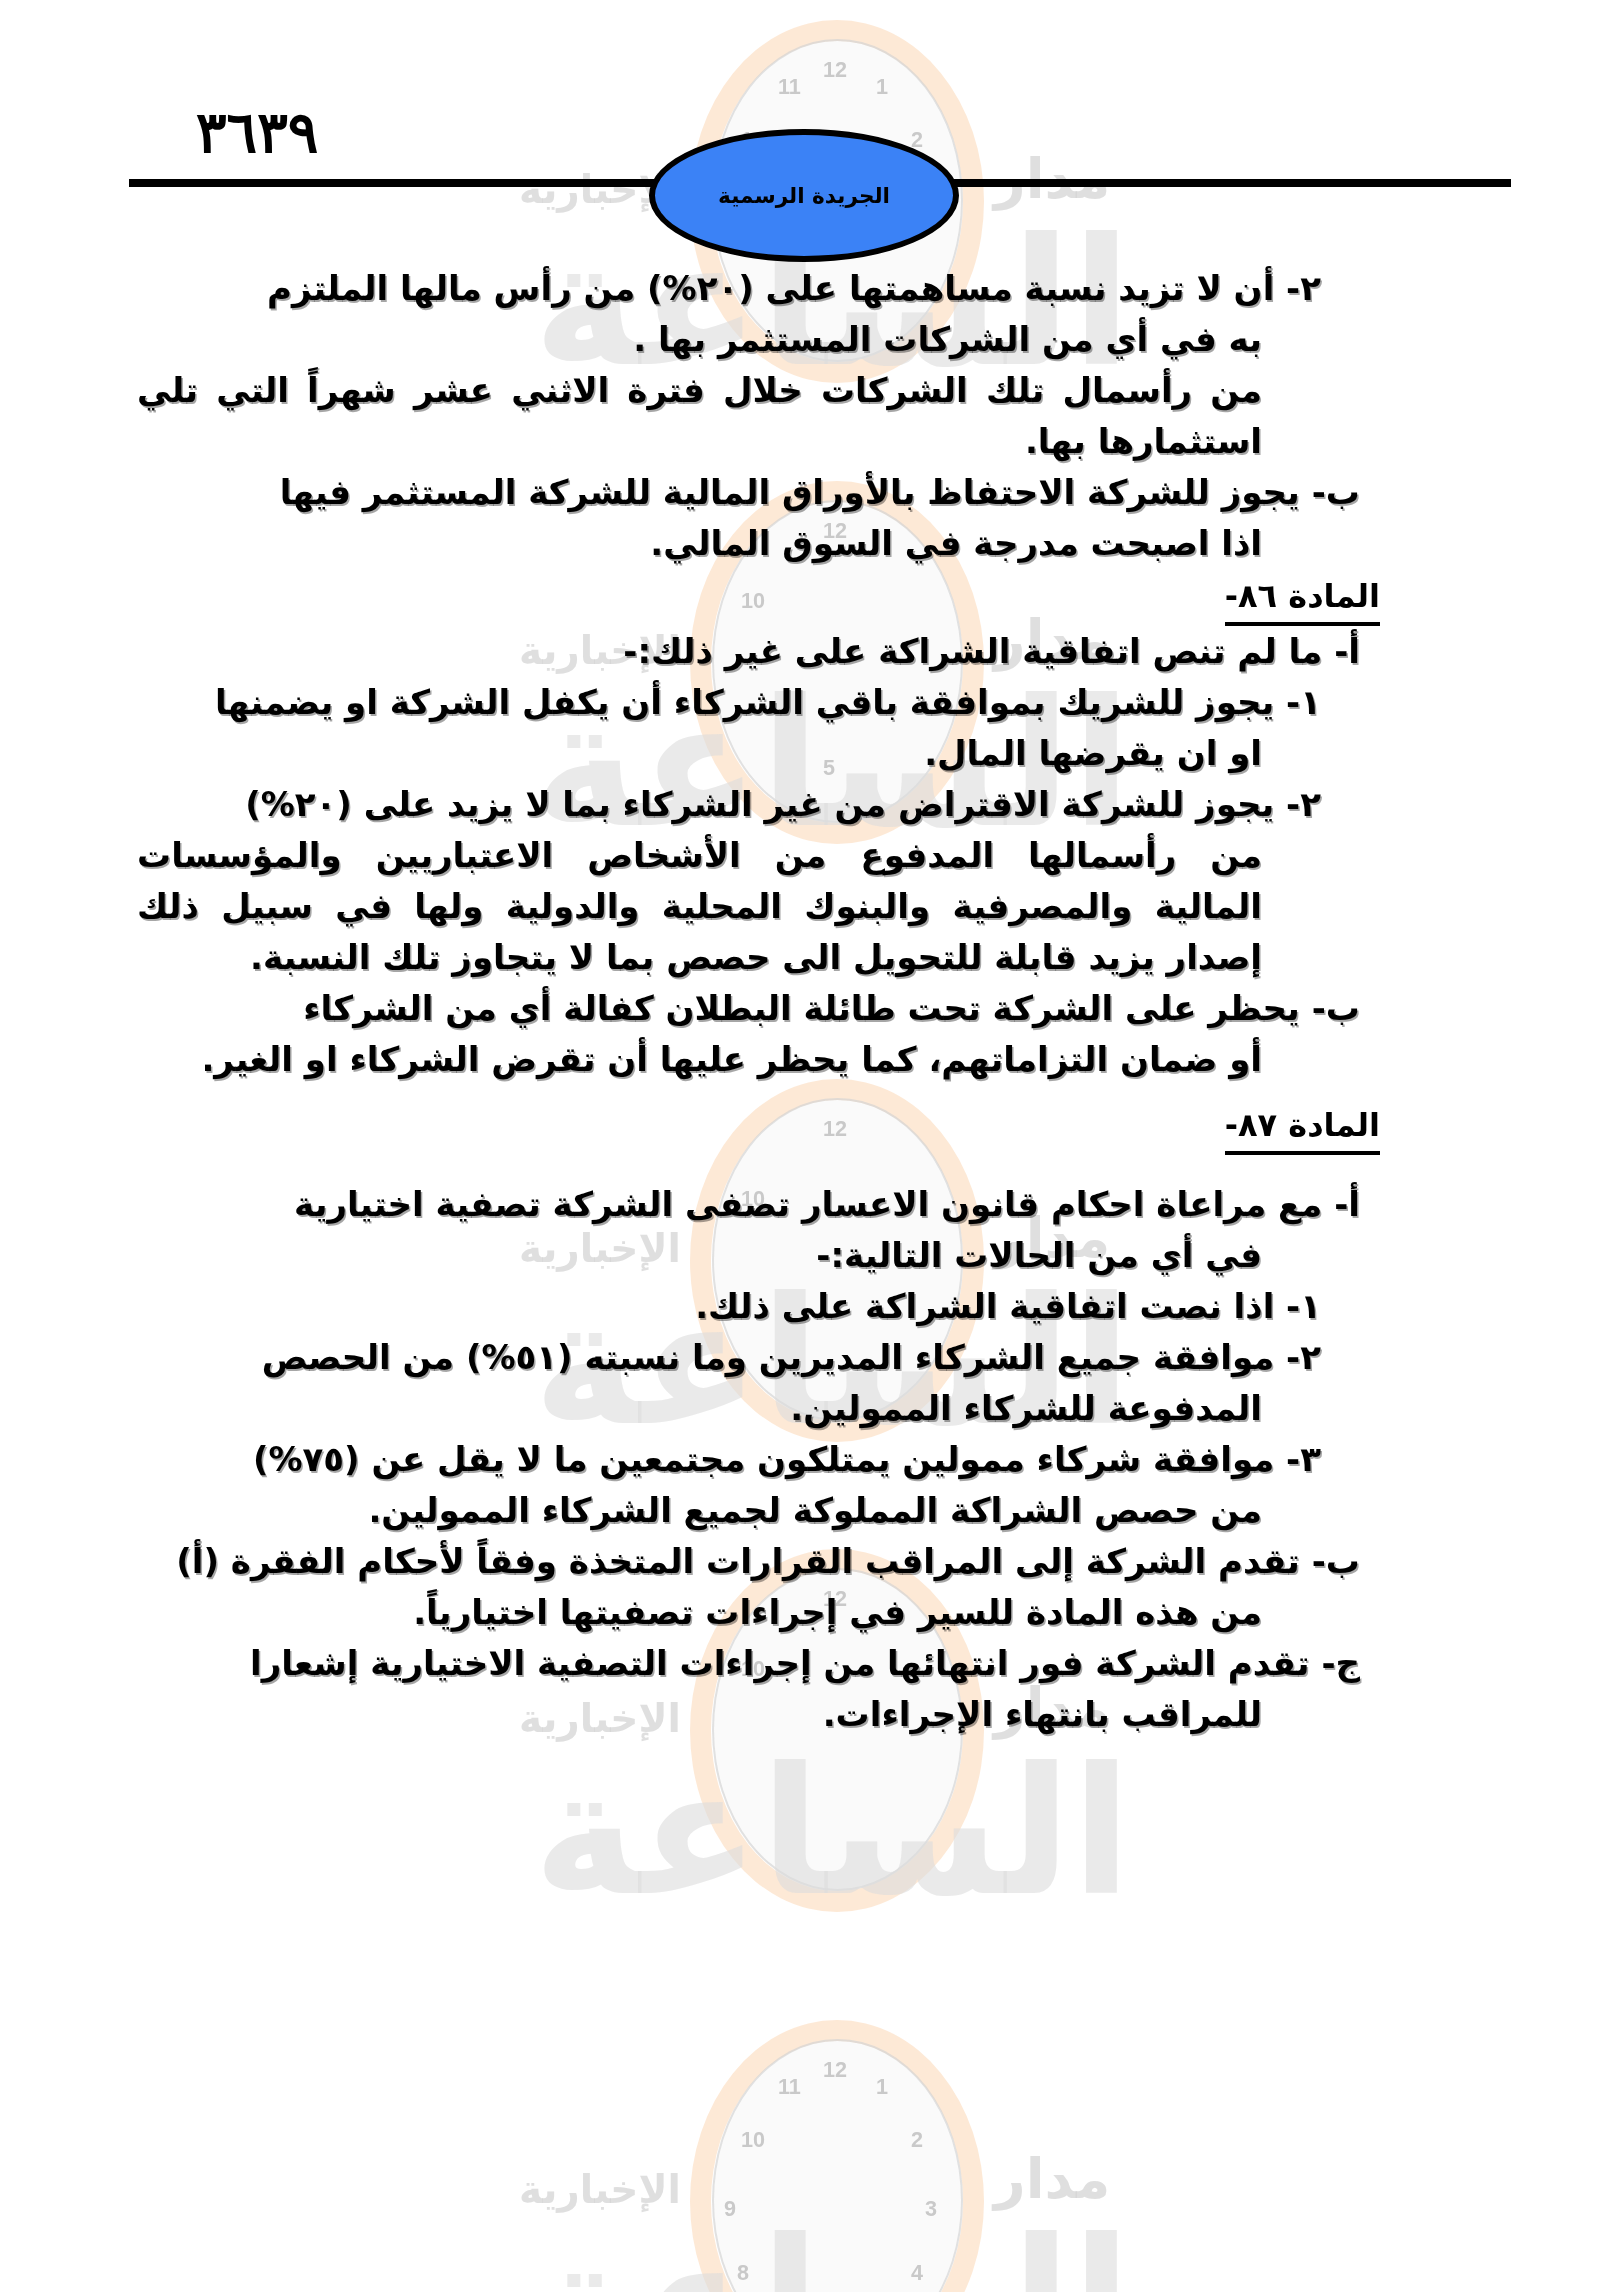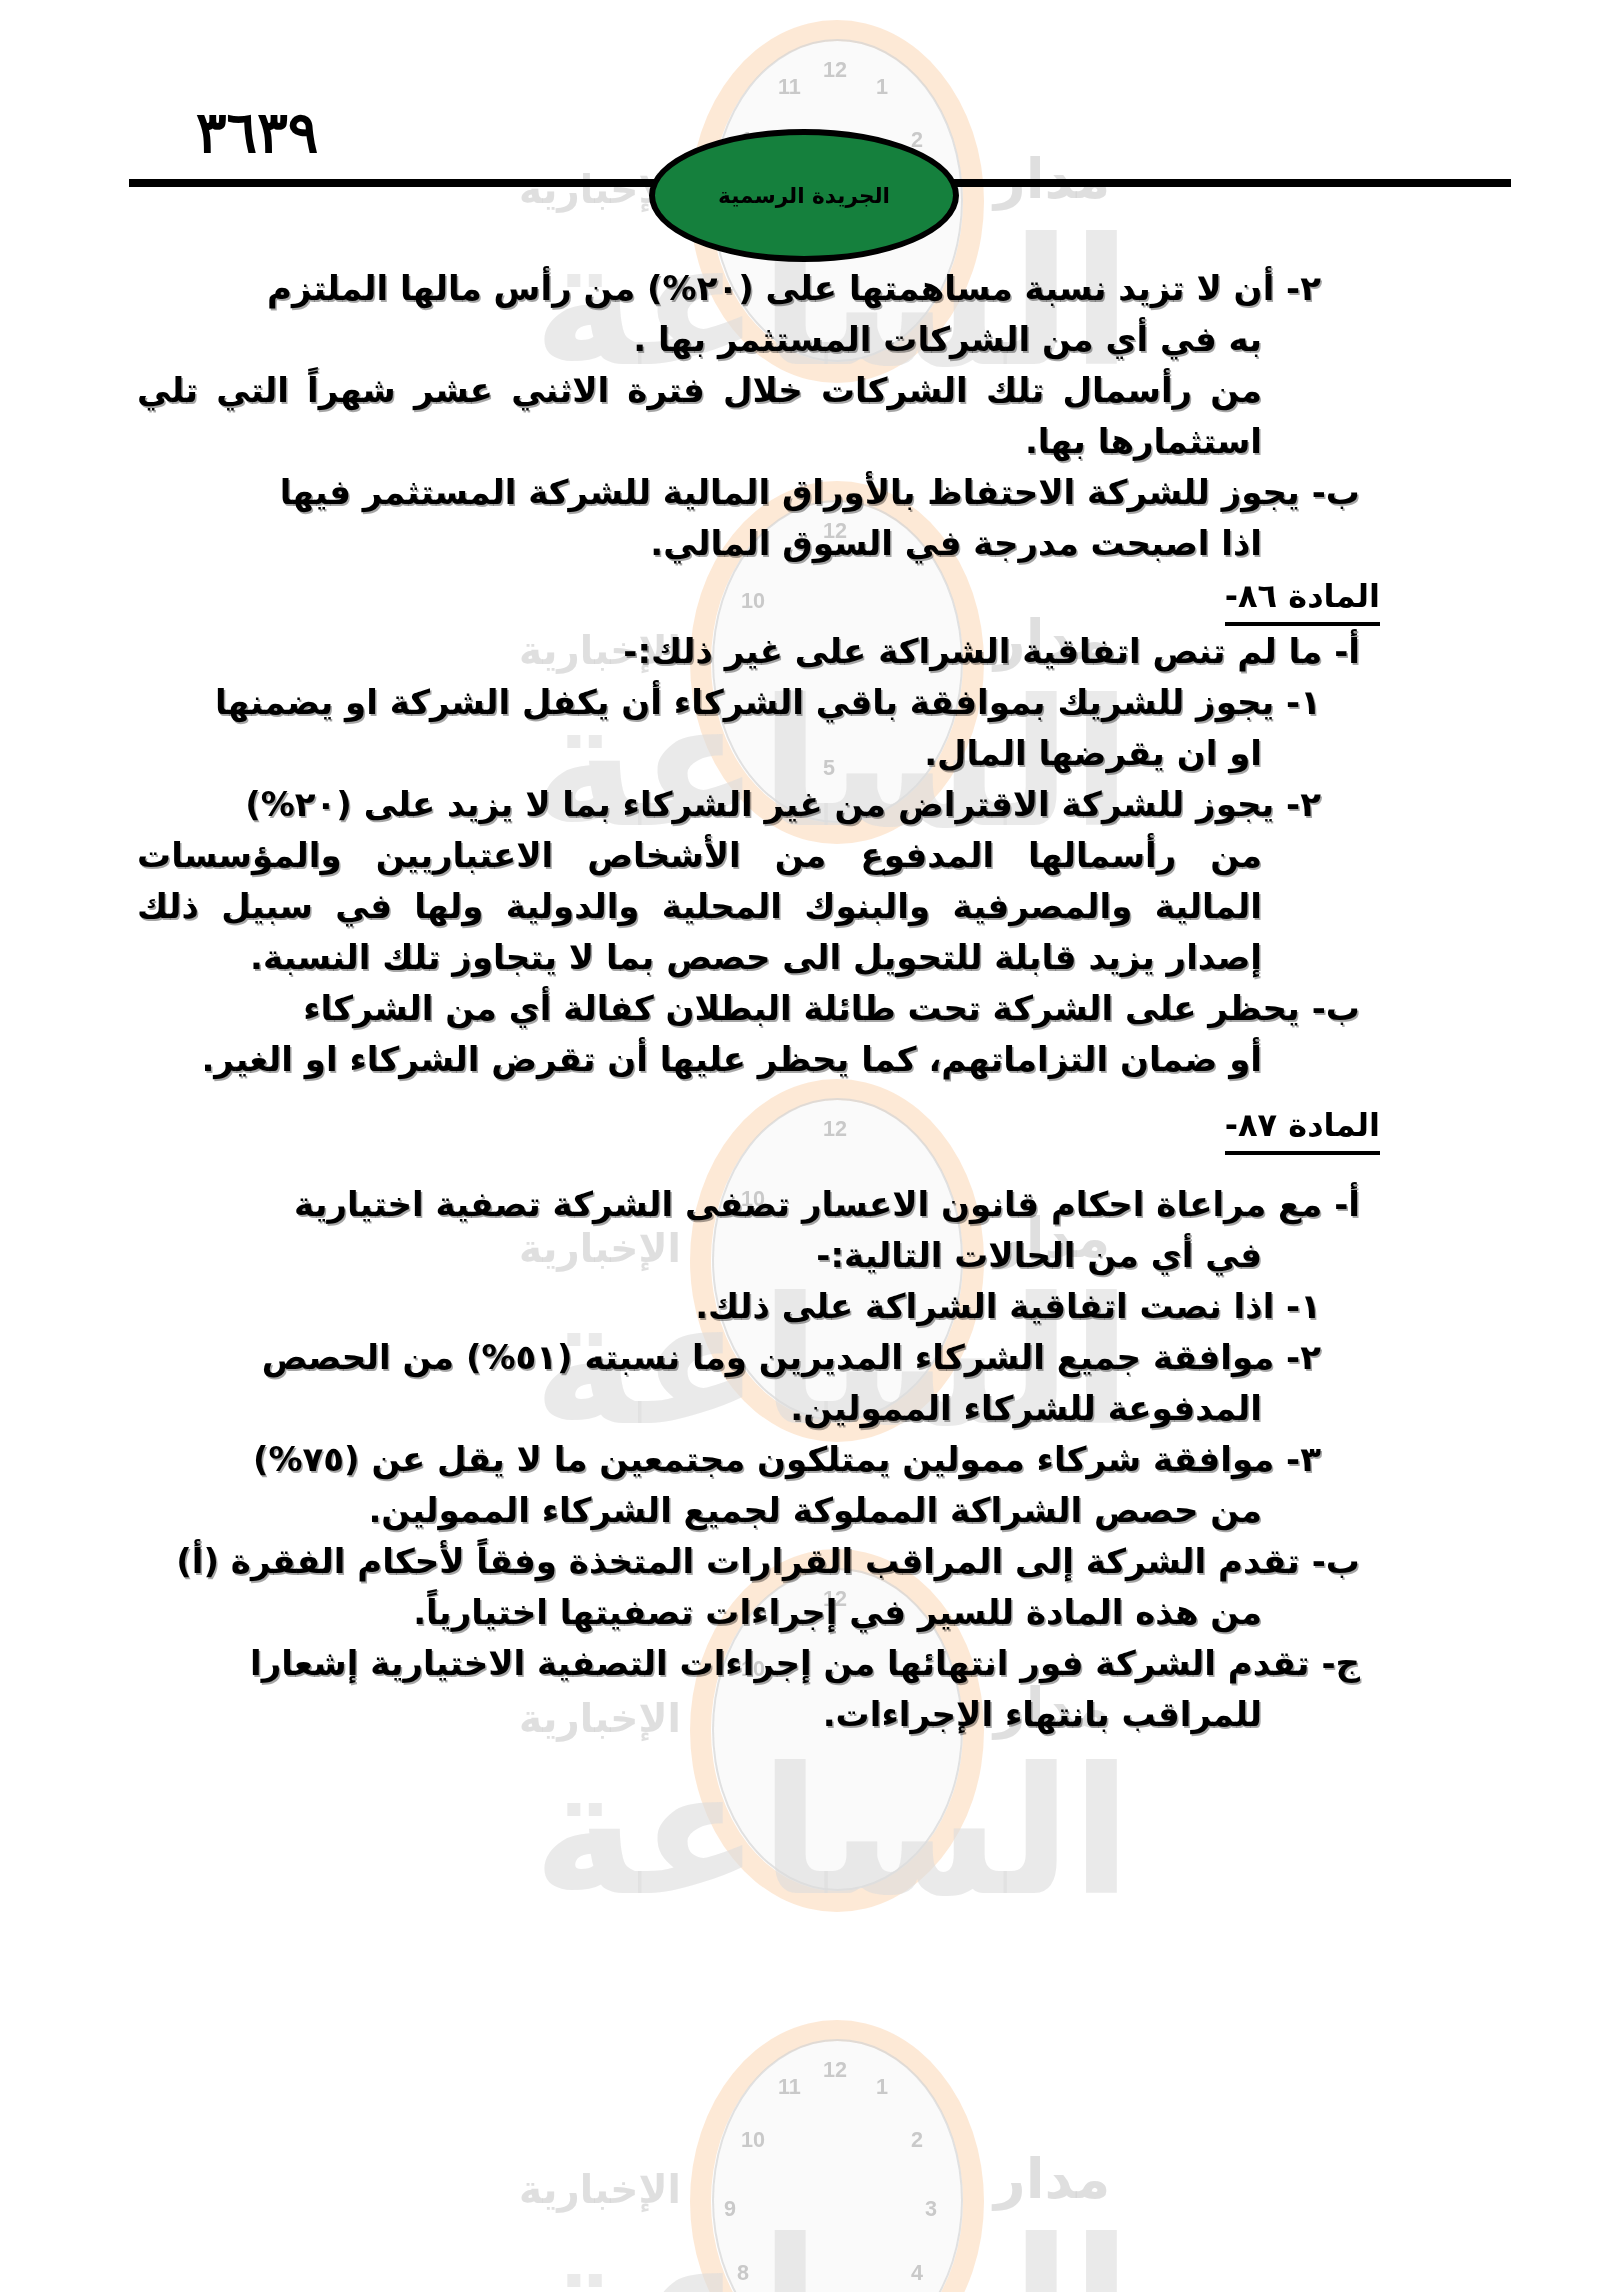--- a/index.html
+++ b/index.html
@@ -43,21 +43,21 @@
     .header { position: absolute; left: 0; top: 0; width: 1579px; height: 284px; z-index: 2; }
     .page-number {
       position: absolute; left: 196px; top: 98px; font-size: 57px; font-weight: bold;
       font-family: "DejaVu Serif", serif; letter-spacing: 5.9px;
     }
     .rule {
       position: absolute; left: 129px; top: 179px; width: 1382px; height: 7.8px; background: #000;
     }
     .oval {
       position: absolute; left: 649px; top: 129px; width: 310px; height: 133px;
-      border: 6.9px solid #000; border-radius: 50%; background: #15803d; box-sizing: border-box;
+      border: 6.9px solid #000; border-radius: 50%; background: #3b82f6; box-sizing: border-box;
       display: flex; align-items: center; justify-content: center;
     }
     .oval-title { font-size: 21.6px; font-weight: bold; direction: rtl; }
 
     .content {
       position: absolute; left: 137px; top: 263px; width: 1184px; z-index: 2;
       direction: rtl; text-align: right;
     }
     .line {
       font-size: 34px; font-weight: bold; line-height: 51px; white-space: nowrap;

